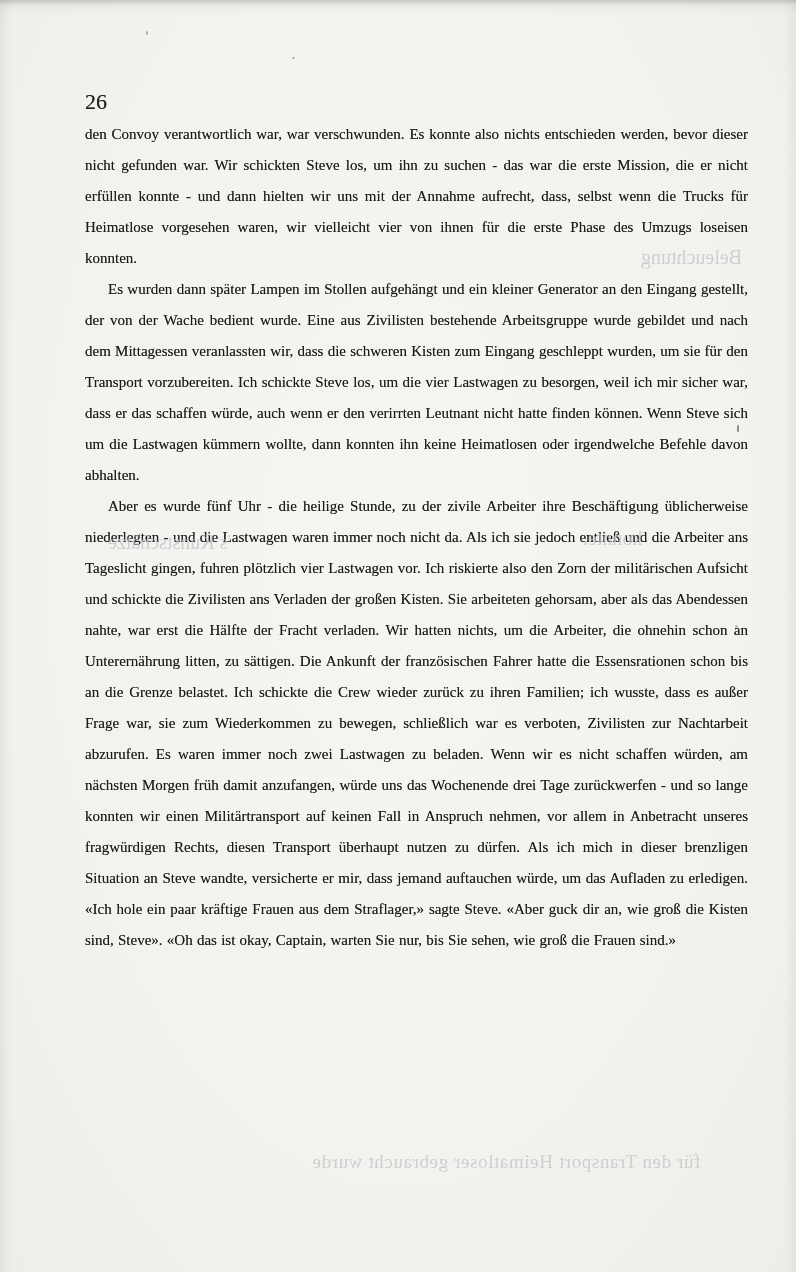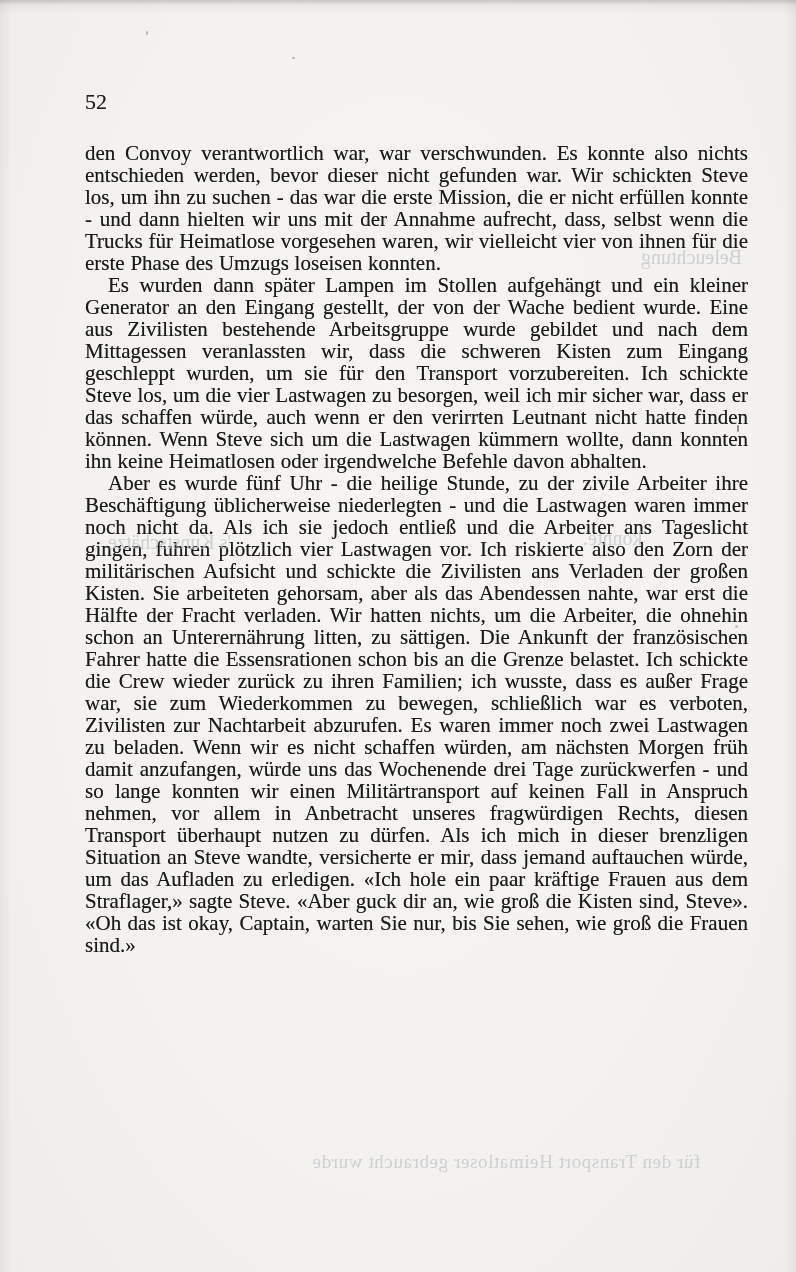--- a/index.html
+++ b/index.html
@@ -34,27 +34,26 @@
     font-size: 22px;
     line-height: 27px;
     color: #1f1f1f;
     text-shadow: 0 0 0.5px rgba(20,20,20,0.55);
   }
   .text-block {
     position: absolute;
     left: 85px;
     top: 119px;
     width: 663px;
-    font-size: 21px;
-    line-height: 22px;
+    font-size: 15px;
+    line-height: 31px;
     text-align: justify;
     color: #1a1a1a;
     text-shadow: 0 0 0.5px rgba(20,20,20,0.55);
     word-spacing: 0.5px;
-    margin-top: 23px;
   }
   .text-block p {
     margin: 0;
     text-indent: 23px;
   }
   .text-block p.no-indent {
     text-indent: 0;
   }
   
   .bleed {
@@ -81,21 +80,21 @@
   .speck-1 { left: 292px; top: 57px;  width: 3px; height: 2px; }
   .speck-2 { left: 146px; top: 31px;  width: 2px; height: 4px; }
   .speck-3 { left: 737px; top: 425px; width: 2px; height: 7px; border-radius: 1px; background: rgba(60,60,60,0.55); }
   .speck-4 { left: 735px; top: 625px; width: 3px; height: 3px; background: rgba(110,110,110,0.4); }
 </style>
 </head>
 <body>
 
 <div class="page">
 
-  <div class="page-number">52</div>
+  <div class="page-number">26</div>
 
   <div class="text-block">
     <p class="no-indent">den Convoy verantwortlich war, war verschwunden. Es konnte also nichts entschieden werden, bevor dieser nicht gefunden war. Wir schickten Steve los, um ihn zu suchen - das war die erste Mission, die er nicht erfüllen konnte - und dann hielten wir uns mit der Annahme aufrecht, dass, selbst wenn die Trucks für Heimatlose vorgesehen waren, wir vielleicht vier von ihnen für die erste Phase des Umzugs loseisen konnten.</p>
     <p>Es wurden dann später Lampen im Stollen aufgehängt und ein kleiner Generator an den Eingang gestellt, der von der Wache bedient wurde. Eine aus Zivilisten bestehende Arbeitsgruppe wurde gebildet und nach dem Mittagessen veranlassten wir, dass die schweren Kisten zum Eingang geschleppt wurden, um sie für den Transport vorzubereiten. Ich schickte Steve los, um die vier Lastwagen zu besorgen, weil ich mir sicher war, dass er das schaffen würde, auch wenn er den verirrten Leutnant nicht hatte finden können. Wenn Steve sich um die Lastwagen kümmern wollte, dann konnten ihn keine Heimatlosen oder irgendwelche Befehle davon abhalten.</p>
     <p>Aber es wurde fünf Uhr - die heilige Stunde, zu der zivile Arbeiter ihre Beschäftigung üblicherweise niederlegten - und die Lastwagen waren immer noch nicht da. Als ich sie jedoch entließ und die Arbeiter ans Tageslicht gingen, fuhren plötzlich vier Lastwagen vor. Ich riskierte also den Zorn der militärischen Aufsicht und schickte die Zivilisten ans Verladen der großen Kisten. Sie arbeiteten gehorsam, aber als das Abendessen nahte, war erst die Hälfte der Fracht verladen. Wir hatten nichts, um die Arbeiter, die ohnehin schon an Unterernährung litten, zu sättigen. Die Ankunft der französischen Fahrer hatte die Essensrationen schon bis an die Grenze belastet. Ich schickte die Crew wieder zurück zu ihren Familien; ich wusste, dass es außer Frage war, sie zum Wiederkommen zu bewegen, schließlich war es verboten, Zivilisten zur Nachtarbeit abzurufen. Es waren immer noch zwei Lastwagen zu beladen. Wenn wir es nicht schaffen würden, am nächsten Morgen früh damit anzufangen, würde uns das Wochenende drei Tage zurückwerfen - und so lange konnten wir einen Militärtransport auf keinen Fall in Anspruch nehmen, vor allem in Anbetracht unseres fragwürdigen Rechts, diesen Transport überhaupt nutzen zu dürfen. Als ich mich in dieser brenzligen Situation an Steve wandte, versicherte er mir, dass jemand auftauchen würde, um das Aufladen zu erledigen. «Ich hole ein paar kräftige Frauen aus dem Straflager,» sagte Steve. «Aber guck dir an, wie groß die Kisten sind, Steve». «Oh das ist okay, Captain, warten Sie nur, bis Sie sehen, wie groß die Frauen sind.»</p>
   </div>
 
   <div class="bleed bleed-1">Beleuchtung</div>
   <div class="bleed bleed-2">konnte.</div>
   <div class="bleed bleed-3">'s Kunstschätze</div>

